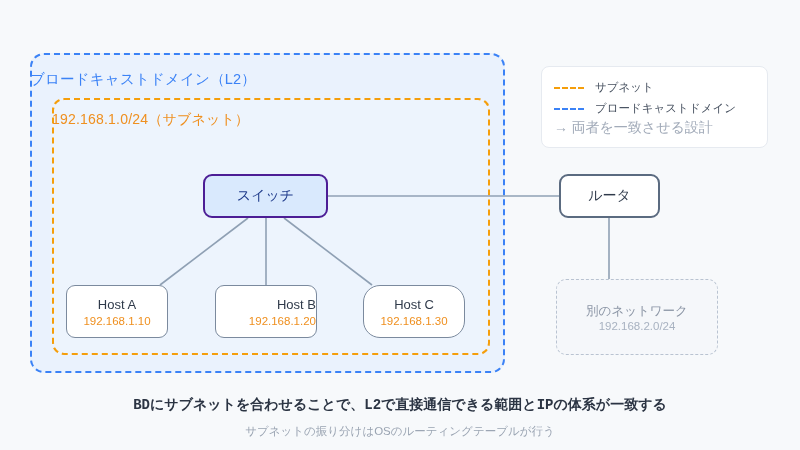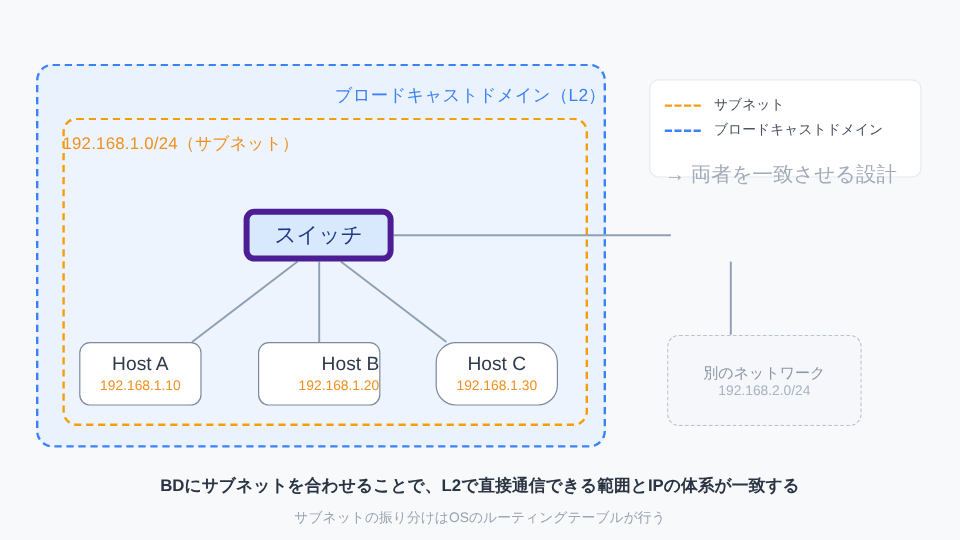--- a/index.html
+++ b/index.html
@@ -24,21 +24,21 @@
     left: 30px; top: 53px;
     width: 475px; height: 320px;
     border: 2.5px dashed #3b82f6;
     border-radius: 14px;
     background: #eaf2fd;
     box-sizing: border-box;
   }
   .bd-label {
     left: 30px; top: 70px;
     width: 475px;
-    text-align: right;
+    text-align: left;
     font-size: 14.5px;
     color: #3b82f6;
     letter-spacing: .2px;
   }
 
   
   .subnet-box {
     left: 52px; top: 98px;
     width: 438px; height: 257px;
     border: 2.5px dashed #f59e0b;
@@ -51,26 +51,26 @@
     width: 438px;
     font-size: 14px;
     color: #ef9020;
     letter-spacing: .2px;
   }
 
   
   .switch-box {
     left: 203px; top: 174px;
     width: 125px; height: 44px;
-    border: 5px solid #4c1d95;
+    border: 2px solid #4c1d95;
     border-radius: 9px;
     background: #d9e9fd;
     box-sizing: border-box;
     display: flex; align-items: center; justify-content: center;
-    font-size: 18px;
+    font-size: 14px;
     color: #1e3a8a;
   }
 
   
   .router-box {
     left: 559px; top: 174px;
     width: 101px; height: 44px;
     border: 2px solid #5b6b80;
     border-radius: 9px;
     background: #ffffff;
@@ -85,21 +85,21 @@
     top: 285px;
     width: 102px; height: 53px;
     border: 1.6px solid #7b8a9e;
     border-radius: 9px;
     background: #ffffff;
     box-sizing: border-box;
     display: flex; flex-direction: column;
     align-items: center; justify-content: center;
     gap: 3px;
   }
-  .host-name { font-size: 16px; color: #2f3a4a; }
+  .host-name { font-size: 13px; color: #2f3a4a; }
   .host-ip   { font-size: 11.5px; color: #ef9020; }
 
   
   .other-box {
     left: 556px; top: 279px;
     width: 162px; height: 76px;
     border: 1.6px dashed #b9c3d1;
     border-radius: 10px;
     background: #f5f7fa;
     box-sizing: border-box;
@@ -127,29 +127,30 @@
   .legend-swatch {
     width: 30px; height: 0;
     border-top-width: 2.5px;
     border-top-style: dashed;
     margin-right: 11px;
     flex: none;
   }
   .legend-swatch.blue   { border-top-color: #3b82f6; }
   .legend-swatch.orange { border-top-color: #f59e0b; }
   .legend-text { font-size: 11.5px; color: #46505f; }
-  .legend-note { font-size: 17px; color: #a2abb9; margin-top: 15px; }
+  .legend-note { font-size: 14px; color: #a2abb9; margin-top: 0; font-family: Liberation Serif, serif; }
 
   
   .caption-main {
     left: 0; top: 396px; width: 800px;
     text-align: center;
     font-size: 14px;
     font-weight: bold;
     color: #2b3443;
+    font-family: Liberation Mono, monospace;
   }
   .caption-sub {
     left: 0; top: 424px; width: 800px;
     text-align: center;
     font-size: 11.5px;
     color: #9aa4b2;
   }
 
   svg.links { left: 0; top: 0; width: 800px; height: 450px; }
 </style>
@@ -169,20 +170,23 @@
     <line x1="248" y1="218" x2="160" y2="285" stroke="#8fa0b4" stroke-width="1.6"></line>
     <line x1="266" y1="218" x2="266" y2="285" stroke="#8fa0b4" stroke-width="1.6"></line>
     <line x1="284" y1="218" x2="372" y2="285" stroke="#8fa0b4" stroke-width="1.6"></line>
     <line x1="609" y1="218" x2="609" y2="279" stroke="#8fa0b4" stroke-width="1.6"></line>
   </svg>
 
   <div class="abs switch-box">
     <span>スイッチ</span>
   </div>
 
+  <div class="abs router-box">
+    <span>ルータ</span>
+  </div>
 
   <div class="abs host-box" style="left:66px;">
     <span class="host-name">Host A</span>
     <span class="host-ip">192.168.1.10</span>
   </div>
   <div class="abs host-box" style="left:215px;align-items:flex-end;">
     <span class="host-name">Host B</span>
     <span class="host-ip">192.168.1.20</span>
   </div>
   <div class="abs host-box" style="left:363px;border-radius:17px;">

